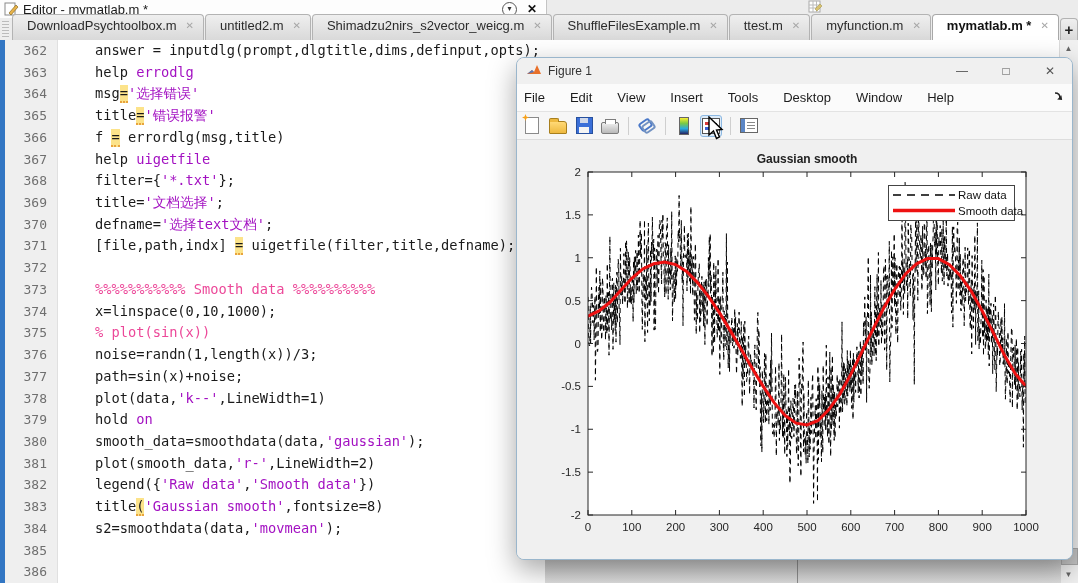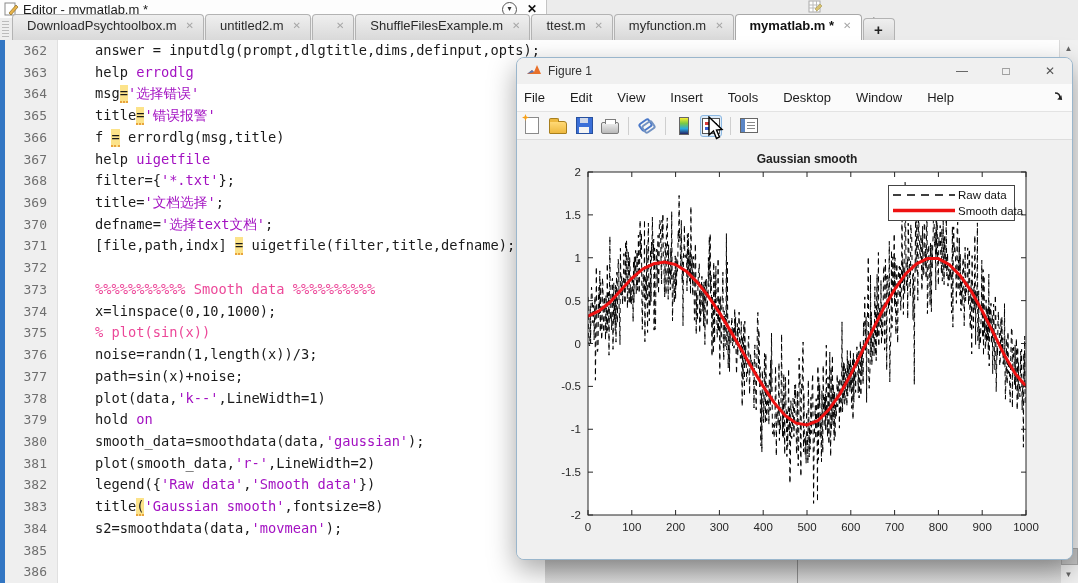--- a/index.html
+++ b/index.html
@@ -154,20 +154,21 @@
     <div id="tab-grip"></div>
   <div class="tab">
         <span class="tab-label">DownloadPsychtoolbox.m</span>
         <span class="tab-close">✕</span>
       </div>
       <div class="tab">
         <span class="tab-label">untitled2.m</span>
         <span class="tab-close">✕</span>
       </div>
       <div class="tab">
+        <span class="tab-label">Shimadzu2nirs_s2vector_weicg.m</span>
         <span class="tab-close">✕</span>
       </div>
       <div class="tab">
         <span class="tab-label">ShuffleFilesExample.m</span>
         <span class="tab-close">✕</span>
       </div>
       <div class="tab">
         <span class="tab-label">ttest.m</span>
         <span class="tab-close">✕</span>
       </div>

